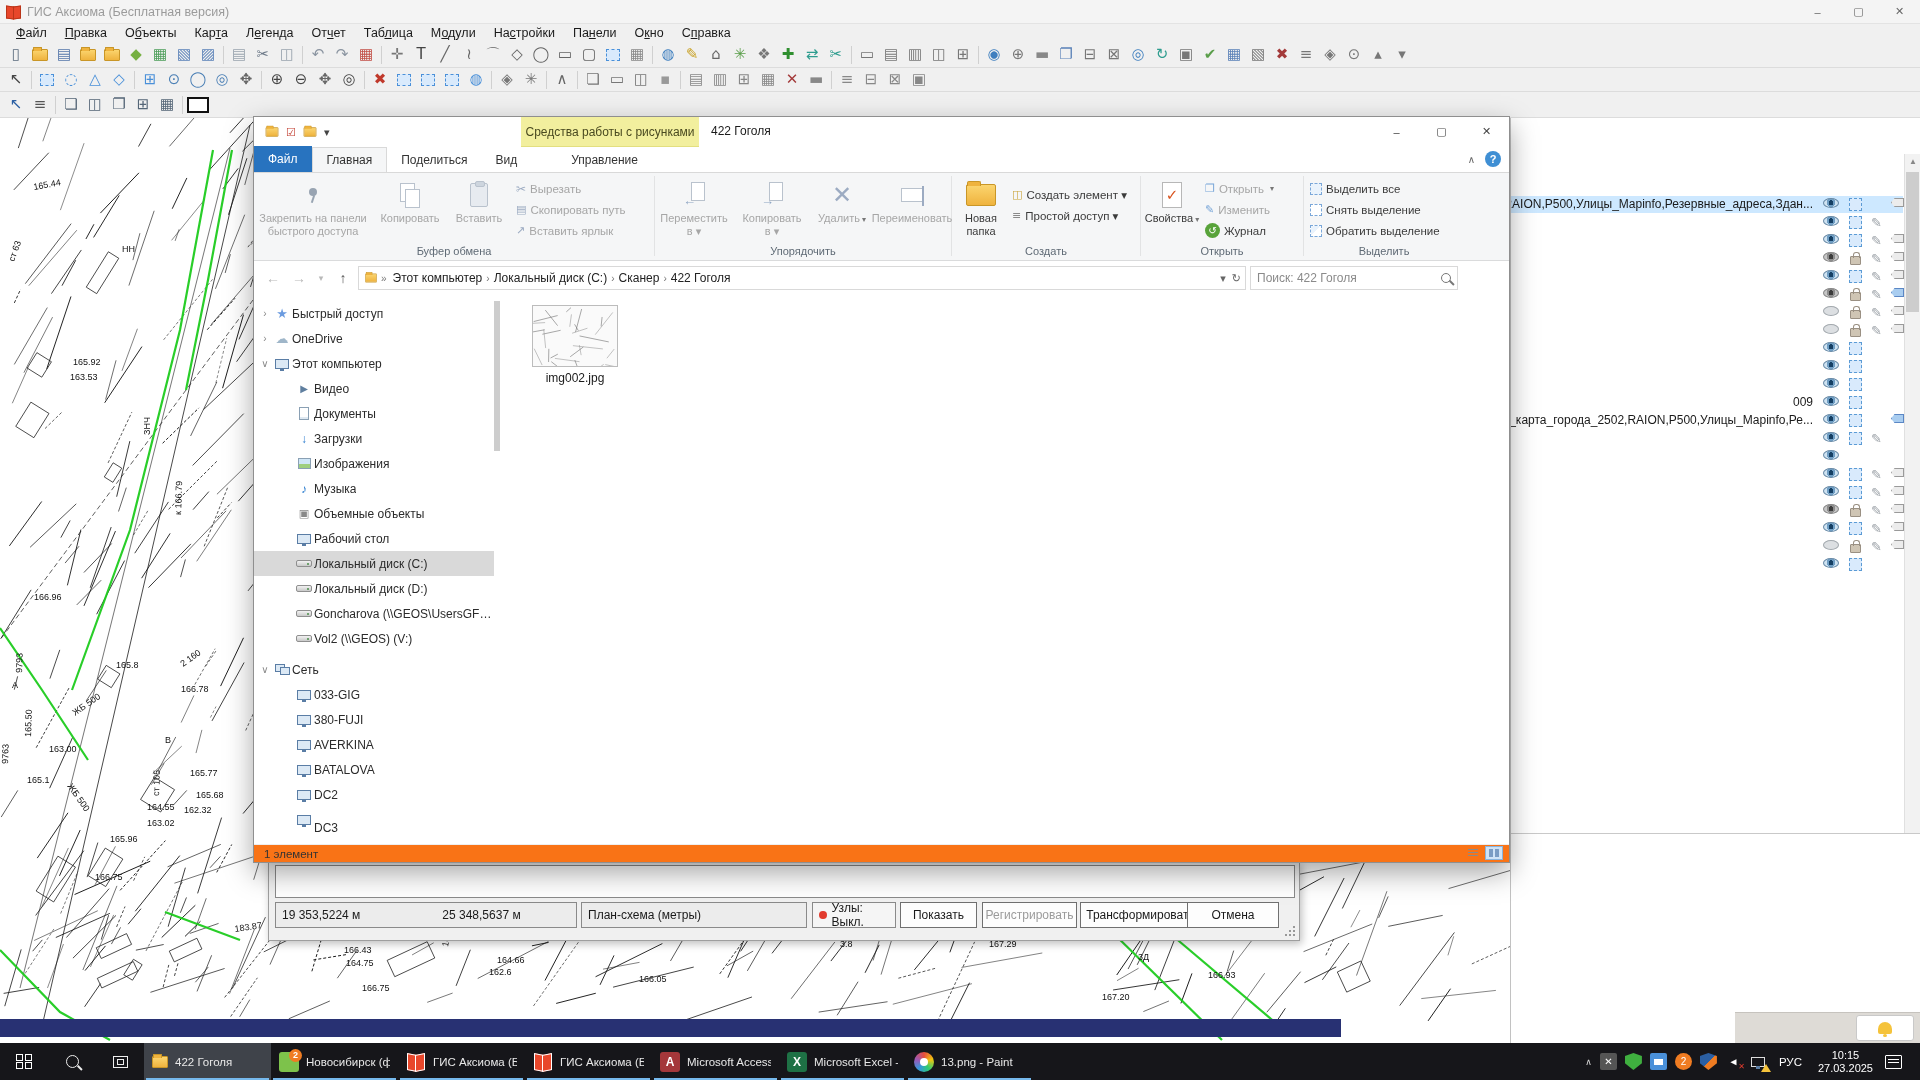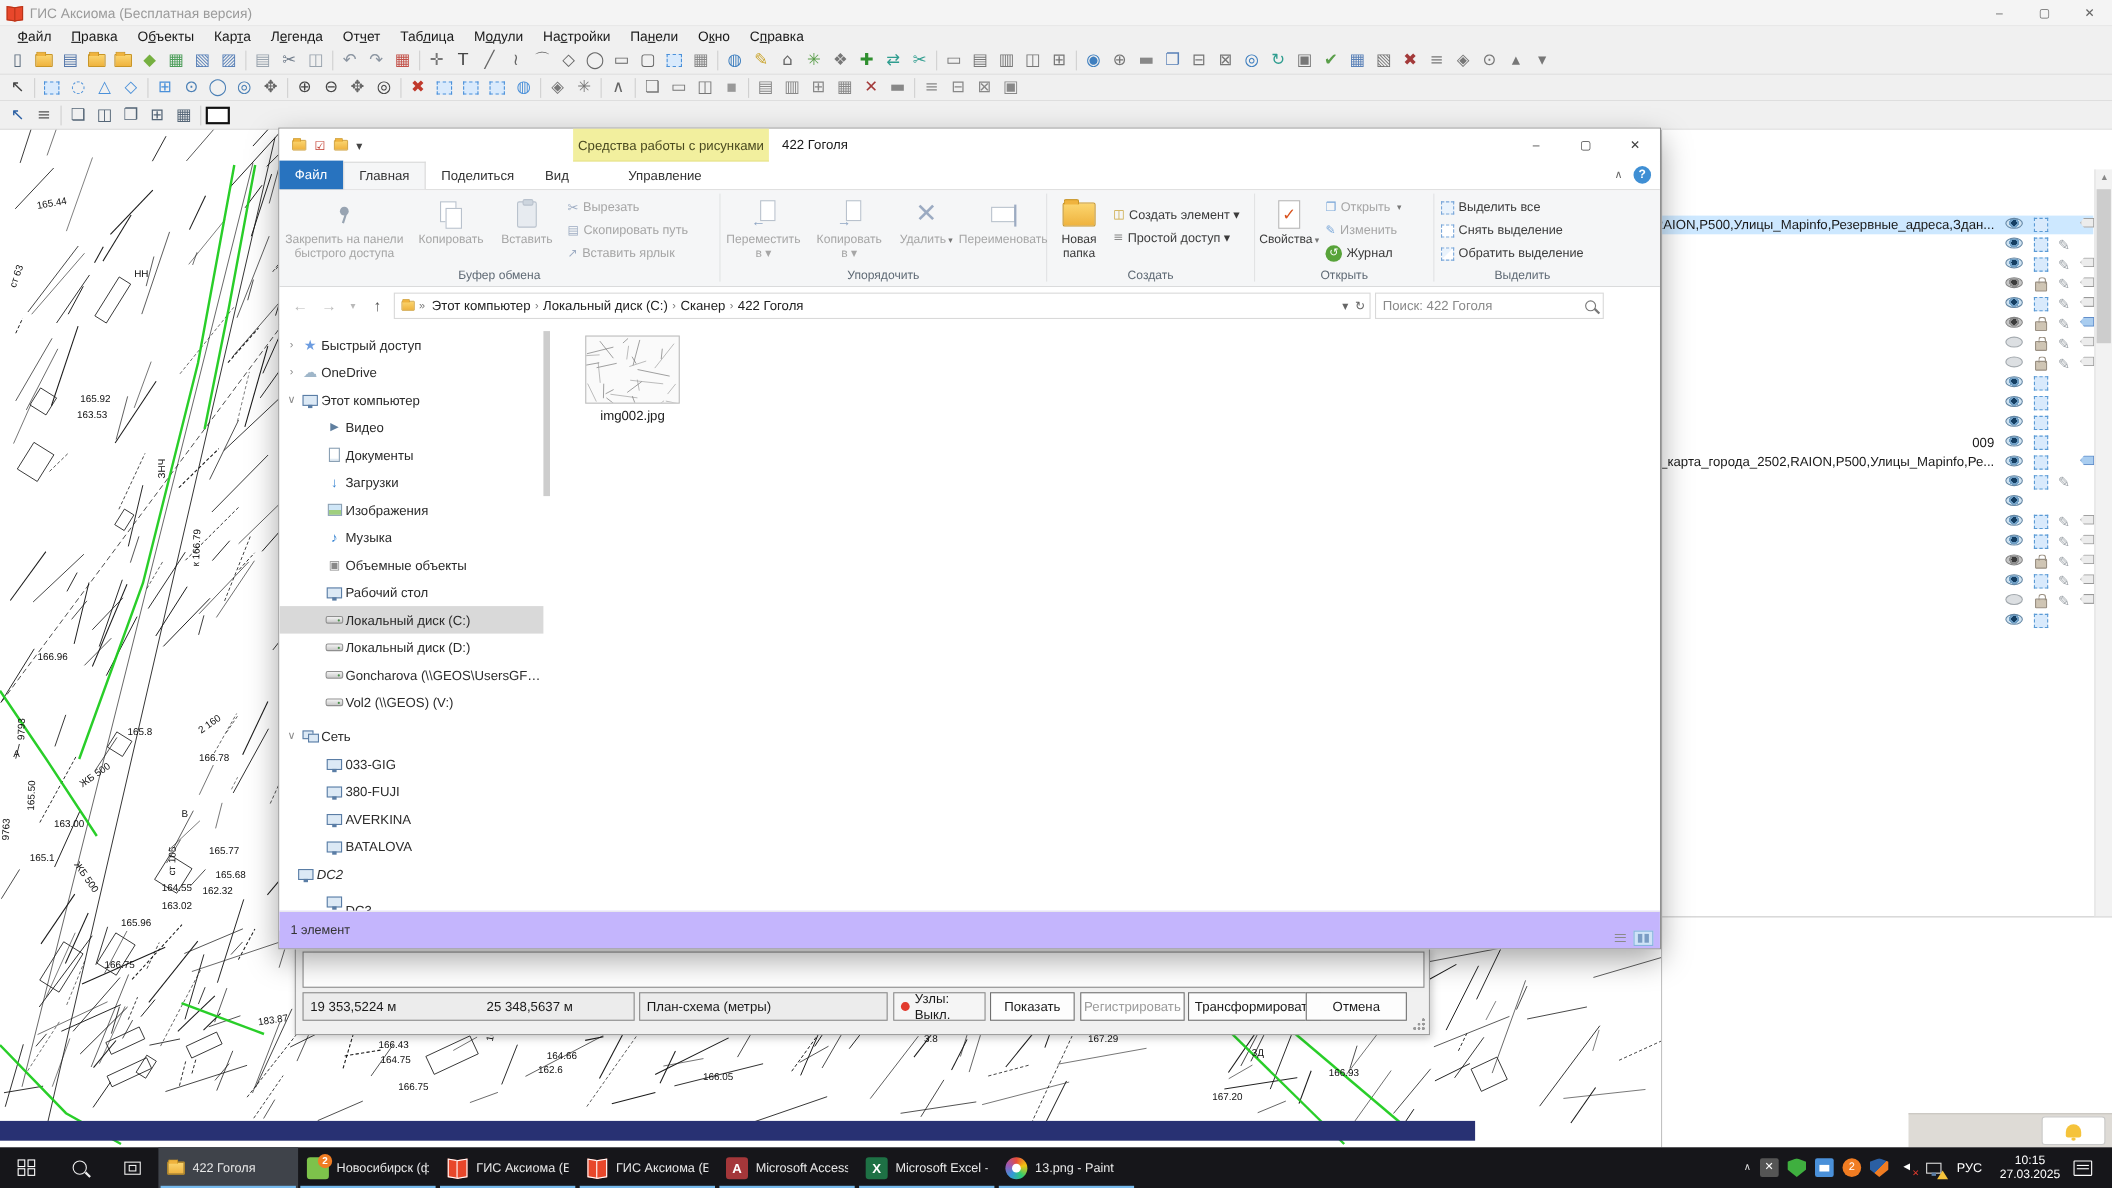--- a/index.html
+++ b/index.html
@@ -143,21 +143,21 @@
   .ic-doc{display:inline-block;width:10px;height:13px;background:#fff;border:1px solid #8aa0b4;box-shadow:inset 0 -2px 0 #dfe9f2;}
   .ic-net{display:inline-block;width:15px;height:11px;position:relative;}
   .ic-net:before,.ic-net:after{content:"";position:absolute;width:8px;height:6px;background:#dce9f5;border:1px solid #5a7da5;}
   .ic-net:before{left:0;top:0;} .ic-net:after{right:0;bottom:0;}
   .pane-scroll{position:absolute;left:239px;top:4px;width:8px;height:540px;}
   .pane-scroll .thumb{position:absolute;left:1px;top:2px;width:6px;height:150px;background:#cdcdcd;}
   .filearea{position:absolute;left:247px;top:0;right:0;height:100%;}
   .fileitem{position:absolute;left:26px;top:10px;width:96px;}
   .thumbbox{width:86px;height:62px;border:1px solid #bcbcbc;background:#fafafa;margin:0 auto;}
   .filelabel{margin-top:4px;text-align:center;font-size:12px;color:#1a1a1a;}
-  .x-status{position:absolute;left:0;bottom:0;width:100%;height:34px;border-top:1px solid #eee;display:flex;align-items:center;font-size:11.5px;color:#333;padding-left:10px;background:#c4b5fd;}
+  .x-status{position:absolute;left:0;bottom:0;width:100%;height:18px;border-top:1px solid #eee;display:flex;align-items:center;font-size:11.5px;color:#333;padding-left:10px;background:#f97316;}
   .viewtoggles{position:absolute;right:6px;bottom:2px;display:flex;gap:3px;}
   .vt{width:18px;height:14px;border:1px solid transparent;display:flex;align-items:center;justify-content:center;}
   .vt.active{background:#cfe3f7;border-color:#88b4de;}
   .vt .lines{width:10px;height:8px;background:repeating-linear-gradient(#8a8a8a 0 1px,transparent 1px 3px);}
   .vt .boxes{width:10px;height:8px;background:linear-gradient(#7a9cc4,#7a9cc4) left/4px 8px no-repeat,linear-gradient(#7a9cc4,#7a9cc4) right/4px 8px no-repeat;}
 
   
   .taskbar{left:0;top:1043px;width:1920px;height:37px;background:#16161a;z-index:6;display:flex;align-items:stretch;}
   .tbtn{width:48px;display:flex;align-items:center;justify-content:center;flex:none;}
   .winlogo{display:grid;grid-template-columns:7px 7px;grid-template-rows:7px 7px;gap:1.5px;}
@@ -1430,21 +1430,21 @@
             </span>
             <span style="white-space: nowrap; overflow: hidden; text-overflow: ellipsis;">AVERKINA</span>
           </div>
           <div class="navrow" style="top: 462px; padding-left: 26px;">
             <span class="nchev"></span>
             <span class="nico">
               <span class="ic-mon"></span>
             </span>
             <span style="white-space: nowrap; overflow: hidden; text-overflow: ellipsis;">BATALOVA</span>
           </div>
-          <div class="navrow" style="top: 487px;  font-style: italic;">
+          <div class="navrow" style="top: 487px; padding-left: 26px;">
             <span class="nchev"></span>
             <span class="nico">
               <span class="ic-mon"></span>
             </span>
             <span style="white-space: nowrap; overflow: hidden; text-overflow: ellipsis;">DC2</span>
           </div>
           <div class="navrow" style="top: 512px; padding-left: 26px;">
             <span class="nchev"></span>
             <span class="nico">
               <span class="ic-mon"></span>

